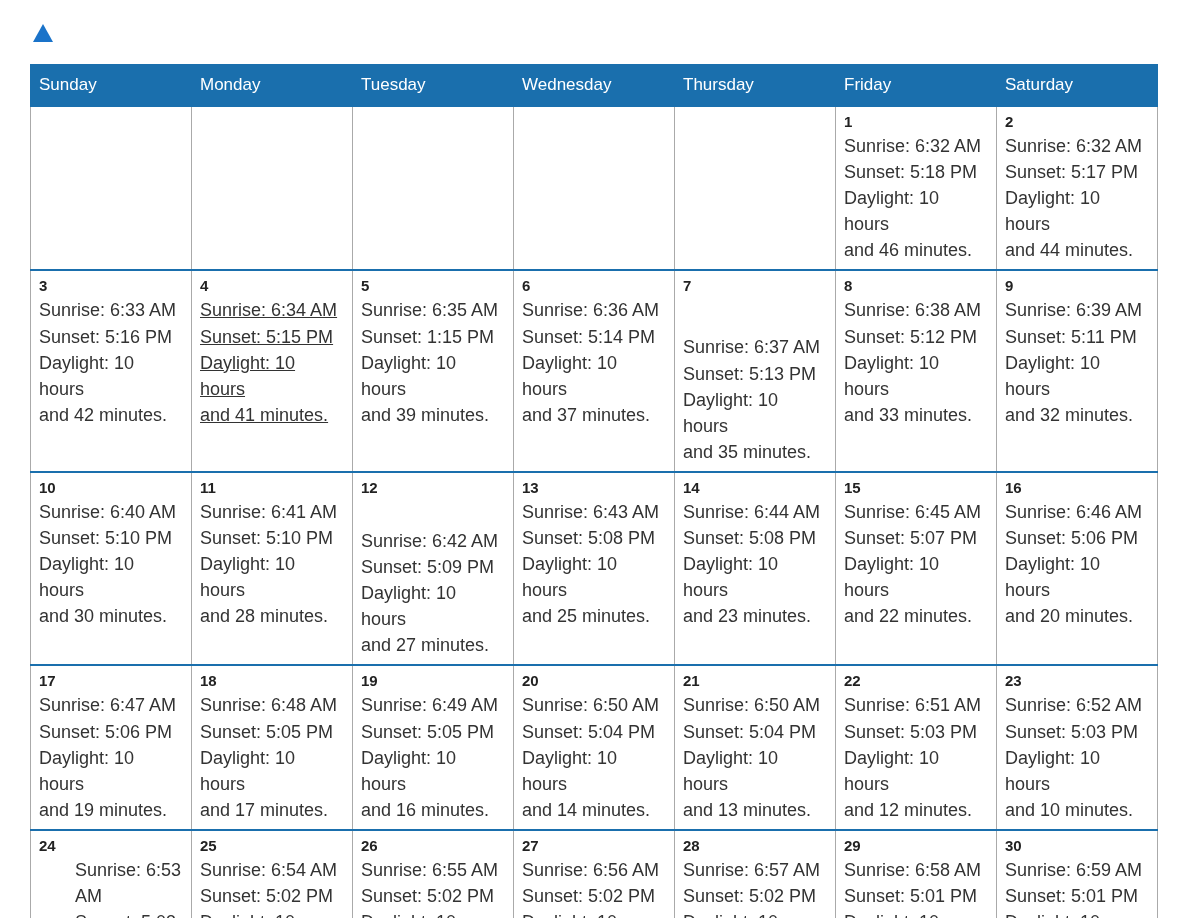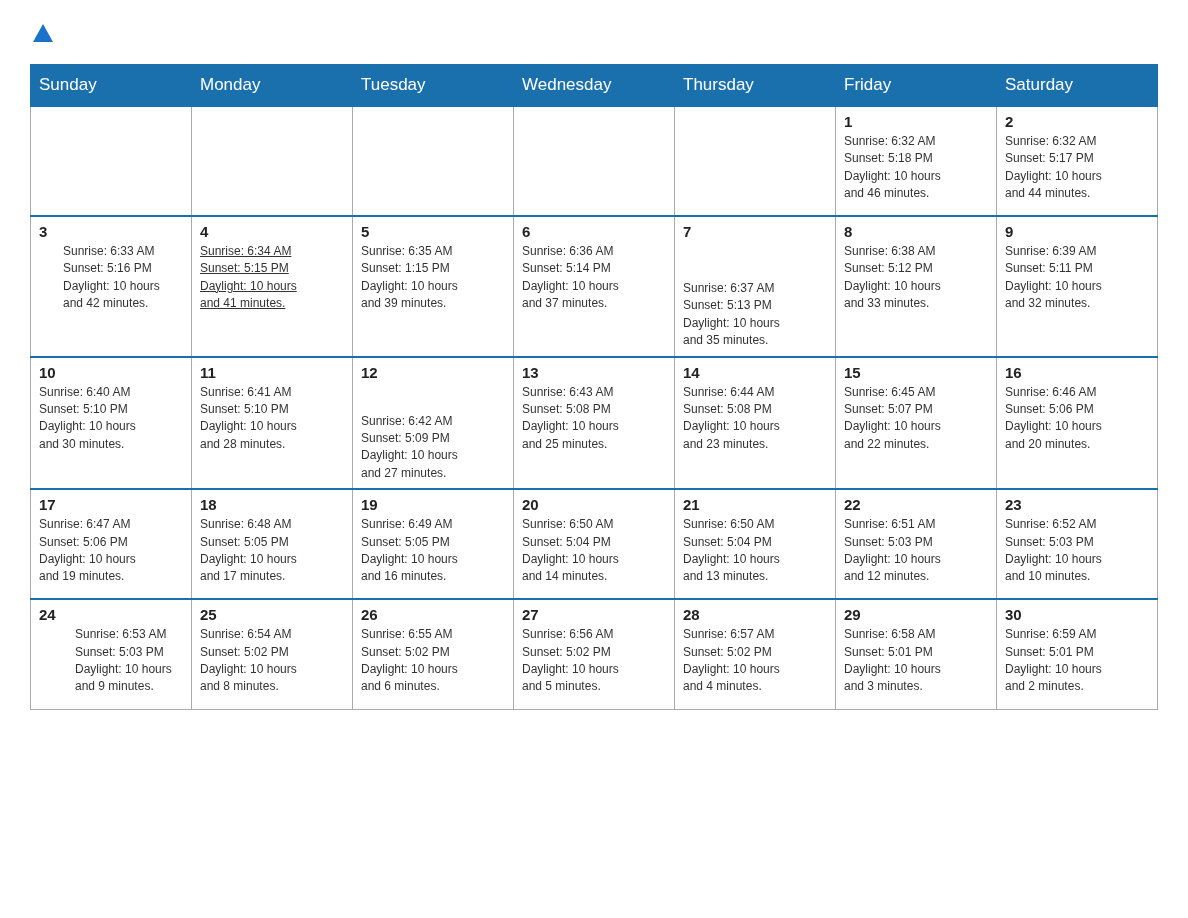--- a/index.html
+++ b/index.html
@@ -61,21 +61,21 @@
       border-top: 2px solid #1a6fad;
     }
     .day-num {
       font-size: 15px;
       font-weight: bold;
       color: #222;
       margin-bottom: 3px;
       display: block;
     }
     .day-info {
-      font-size: 12px;
+      font-size: 18px;
       color: #333;
       line-height: 1.45;
     }
     .empty-cell {
       background: #f5f5f5;
     }
     
     .logo-wrap {
       display: flex;
       flex-direction: column;
@@ -141,21 +141,21 @@
           <span class="day-num">2</span>
           <div class="day-info" style="white-space: pre-line;">Sunrise: 6:32 AM
 Sunset: 5:17 PM
 Daylight: 10 hours
 and 44 minutes.</div>
         </td>
       </tr>
       <tr>
         <td>
           <span class="day-num">3</span>
-          <div class="day-info" style="white-space: pre-line; margin-left: 24px;">Sunrise: 6:33 AM
+          <div class="day-info" style="white-space: pre-line;">Sunrise: 6:33 AM
 Sunset: 5:16 PM
 Daylight: 10 hours
 and 42 minutes.</div>
         </td>
         <td>
           <span class="day-num">4</span>
           <div class="day-info" style="white-space: pre-line; text-decoration: underline;">Sunrise: 6:34 AM
 Sunset: 5:15 PM
 Daylight: 10 hours
 and 41 minutes.</div>

